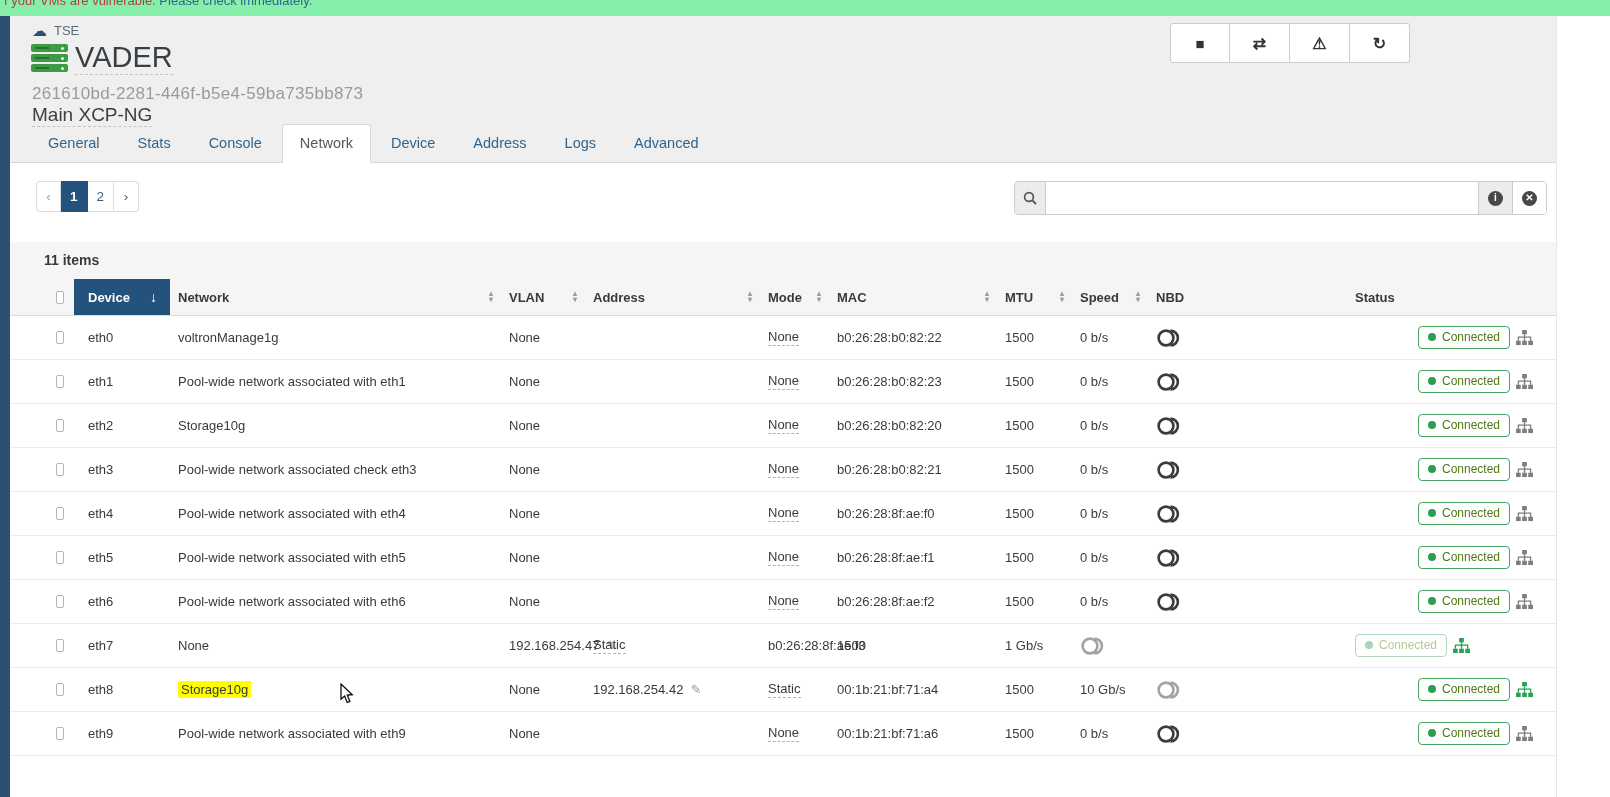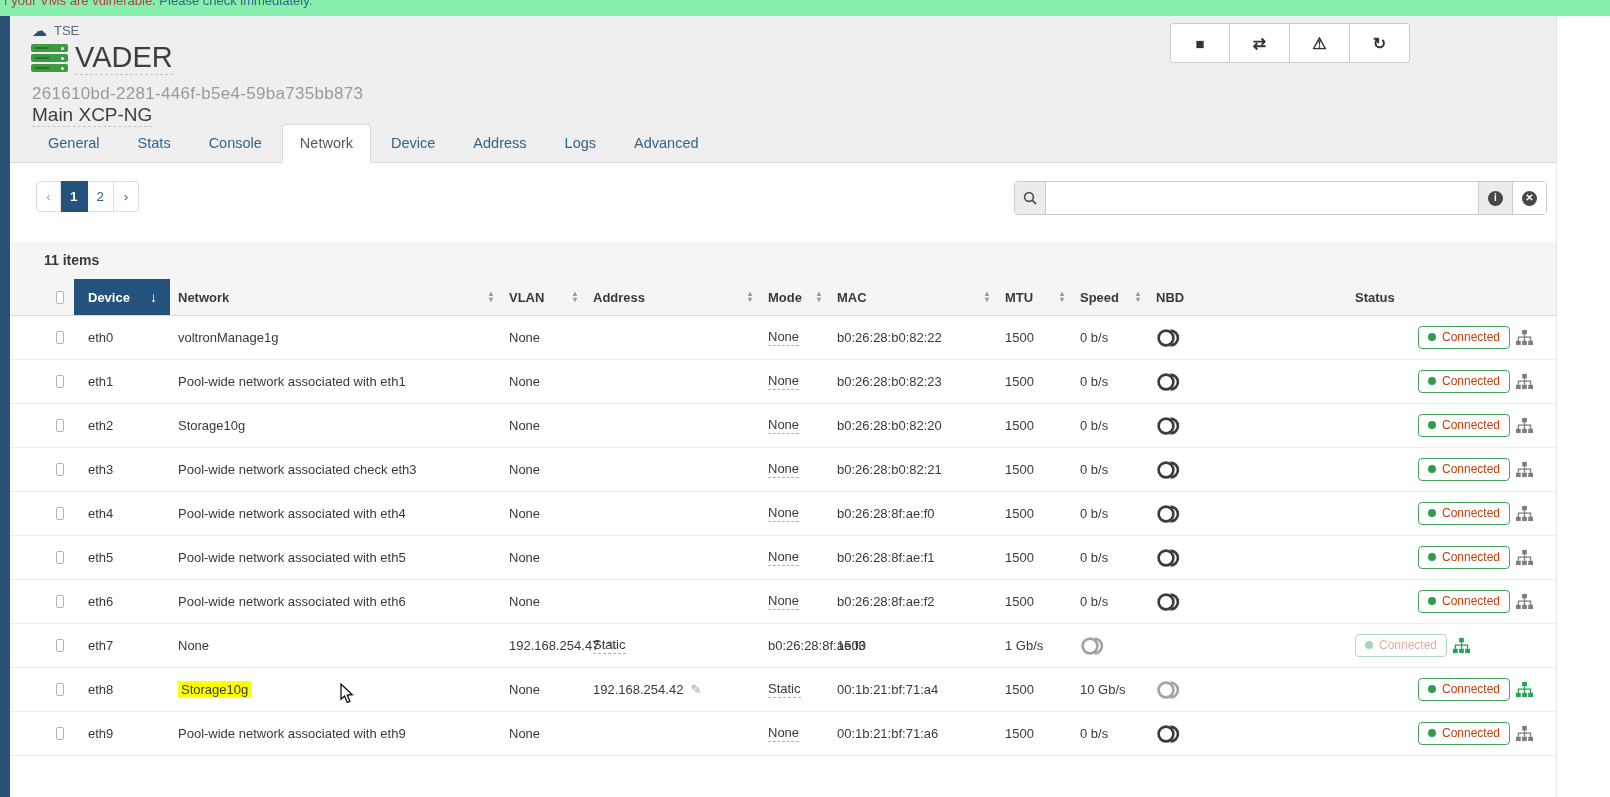--- a/index.html
+++ b/index.html
@@ -75,21 +75,21 @@
 
   .trow { height:44px; border-bottom:1px solid #ececec; font-size:13px; color:#373a3c; background:#fff; }
   .cell { padding-right:10px; display:flex; align-items:center; min-width:0; }
   .c-device { padding-left:14px; }
   .net-name.hl { background:#ffff00; padding:1px 3px; }
   .mgmt-badge { background:#23527c; color:#fff; font-size:11px; font-weight:bold; padding:3px 11px; border-radius:10px; margin-left:12px; white-space:nowrap; }
   .editable { border-bottom:1px dashed #b3b3b3; padding-bottom:1px; cursor:pointer; }
   .pencil { color:#9c9c9c; font-size:13px; margin-left:7px; cursor:pointer; }
   .toggle-wrap { color:#3b3b3b; display:inline-flex; cursor:pointer; }
   .toggle-wrap.gray { color:#a3a3a3; }
-  .badge-connected { display:inline-flex; align-items:center; gap:6px; border:1px solid #46a35e; color:#c2410c; font-size:12px; padding:3px 9px 4px; border-radius:4px; background:#fff; white-space:nowrap; }
+  .badge-connected { display:inline-flex; align-items:center; gap:6px; border:1px solid #46a35e; color:#4d7c0f; font-size:12px; padding:3px 9px 4px; border-radius:4px; background:#fff; white-space:nowrap; }
   .badge-connected .dot { width:8px; height:8px; border-radius:50%; background:#2d9e4f; }
   .badge-connected.faded { opacity:.42; }
   .sitemap { color:#7d7d7d; margin-left:6px; display:inline-flex; cursor:pointer; }
   .sitemap.green { color:#27a252; }
 
   .mouse-cursor { position:absolute; left:340px; top:683px; z-index:9; }
 </style>
 </head>
 <body>
 

